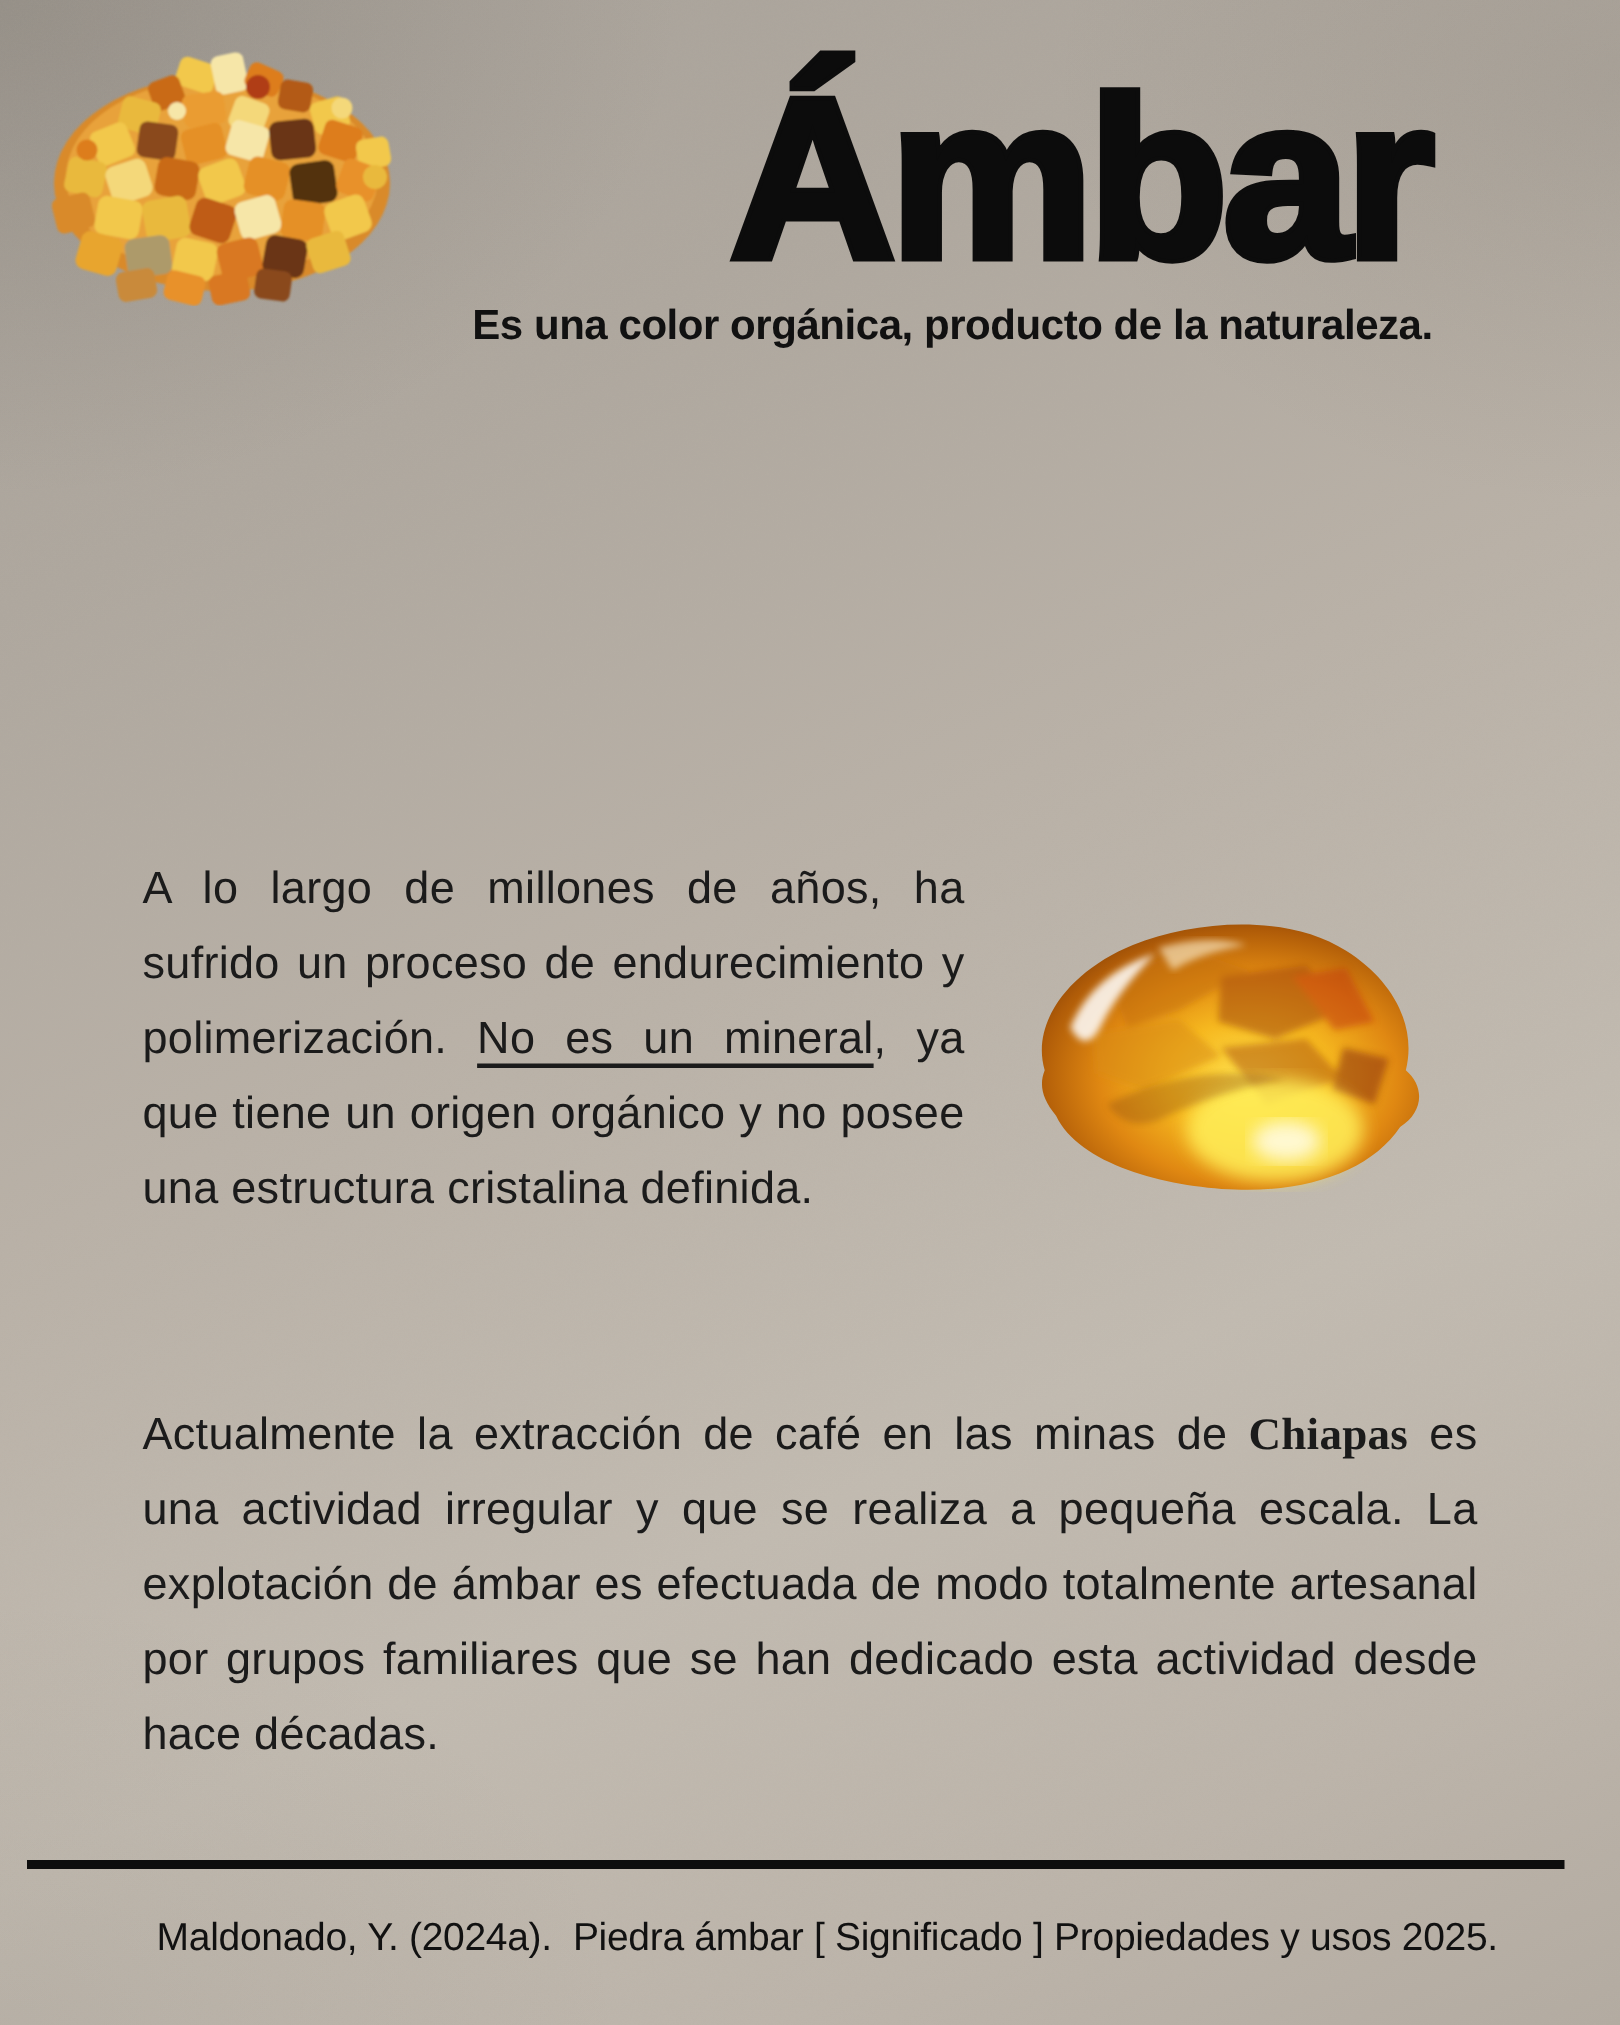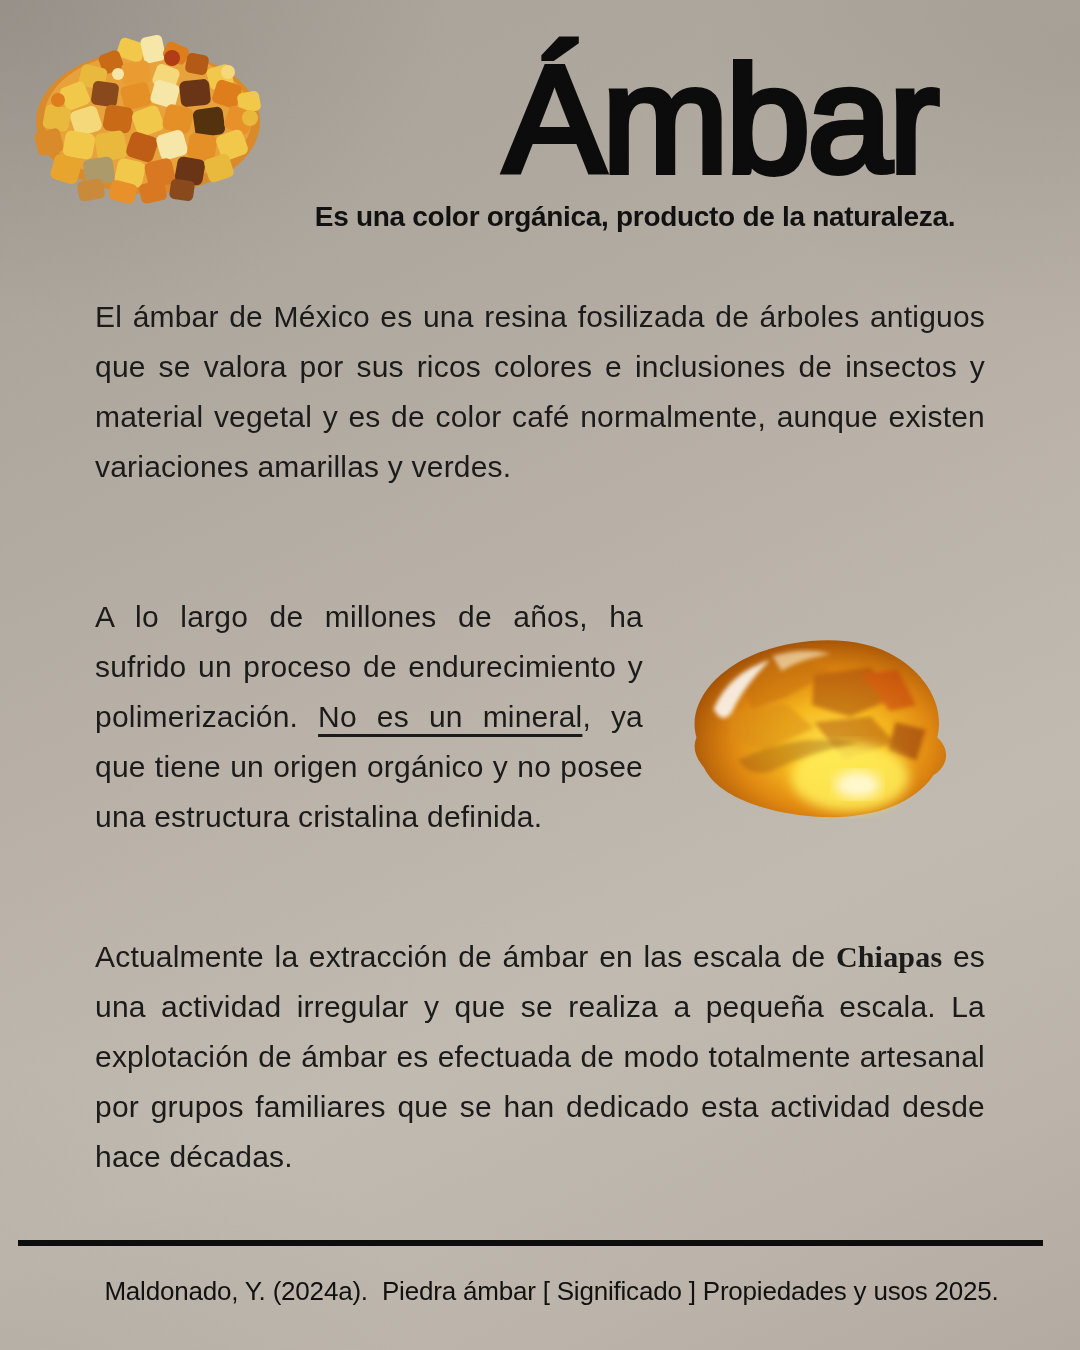--- a/index.html
+++ b/index.html
@@ -40,21 +40,21 @@
   .title {
     position: absolute;
     left: 430px;
     top: 0px;
     width: 580px;
     height: 195px;
     display: flex;
     align-items: flex-end;
     justify-content: center;
     font-size: 152px;
-    font-weight: normal;
+    font-weight: bold;
     letter-spacing: -3px;
     line-height: 1;
     color: #0c0c0c;
     -webkit-text-stroke: 6px #0c0c0c;
     paint-order: stroke fill;
     white-space: nowrap;
   }
   .subtitle {
     position: absolute;
     left: 200px;
@@ -75,21 +75,21 @@
     font-size: 30px;
     line-height: 50px;
     letter-spacing: 0.2px;
     text-align: justify;
     color: #1b1b1b;
   }
   .para1 { top: 292px; }
   .para2-row {
     position: absolute;
     left: 95px;
-    top: 592px;
+    top: 568px;
     width: 890px;
     display: flex;
     justify-content: center;
   }
   .para2-text {
     width: 548px;
     flex: 0 0 548px;
     font-size: 30px;
     line-height: 50px;
     letter-spacing: 0.2px;
@@ -202,21 +202,20 @@
       <circle cx="206" cy="50" r="7" fill="#f4d87a"></circle>
       <circle cx="36" cy="78" r="7" fill="#dd7d1f"></circle>
       <circle cx="228" cy="96" r="8" fill="#e9b93c"></circle>
       <circle cx="96" cy="52" r="6" fill="#f6e6a8"></circle>
     </g>
   </svg>
 
   <div class="title">Ámbar</div>
   <div class="subtitle">Es una color orgánica, producto de la naturaleza.</div>
 
-  <p class="para para1">El ámbar de México es una resina fosilizada de árboles antiguos que se valora por sus ricos colores e inclusiones de insectos y material vegetal y es de color café normalmente, aunque existen variaciones amarillas y verdes.</p>
 
   <div class="para2-row">
     <p class="para2-text"><span>A lo largo de millones de años, ha sufrido un proceso de endurecimiento y polimerización. </span><span class="underlined">No es un mineral</span><span>, ya que tiene un origen orgánico y no posee una estructura cristalina definida.</span></p>
 
     <div class="amber-stone-wrap">
       <svg class="amber-stone" viewBox="0 0 300 230" xmlns="http://www.w3.org/2000/svg">
         <defs>
           <radialGradient id="stoneG" cx="55%" cy="58%" r="68%">
             <stop offset="0%" stop-color="#ffe14d"></stop>
             <stop offset="32%" stop-color="#f6b81f"></stop>
@@ -244,18 +243,18 @@
         </g>
         <path d="M44,96 Q60,58 104,44 Q76,72 64,98 Q54,114 44,96 Z" fill="#ffffff" opacity="0.85" filter="url(#bl2)"></path>
         <path d="M106,40 Q140,30 168,38 Q134,44 116,56 Z" fill="#fff6d8" opacity="0.6" filter="url(#bl2)"></path>
         <ellipse cx="188" cy="168" rx="62" ry="36" fill="#ffee58" opacity="0.85" filter="url(#bl1)"></ellipse>
         <ellipse cx="196" cy="176" rx="24" ry="14" fill="#fffbe0" opacity="0.9" filter="url(#bl1)"></ellipse>
         <path d="M70,150 Q130,120 196,132 Q150,140 104,162 Q82,168 70,150 Z" fill="#8a4a10" opacity="0.35" filter="url(#bl2)"></path>
       </svg>
     </div>
   </div>
 
-  <p class="para para3"><span>Actualmente la extracción de ámbar en las escala de </span><span class="bold">Chiapas</span><span> es una actividad irregular y que se realiza a pequeña escala. La explotación de ámbar es efectuada de modo totalmente artesanal por grupos familiares que se han dedicado esta actividad desde hace décadas.</span></p>
+  <p class="para para3"><span>Actualmente la extracción de café en las minas de </span><span class="bold">Chiapas</span><span> es una actividad irregular y que se realiza a pequeña escala. La explotación de ámbar es efectuada de modo totalmente artesanal por grupos familiares que se han dedicado esta actividad desde hace décadas.</span></p>
 
   <div class="divider"></div>
   <div class="citation">Maldonado, Y. (2024a).  Piedra ámbar [ Significado ] Propiedades y usos 2025.</div>
 
 </div>
 
 </body></html>

